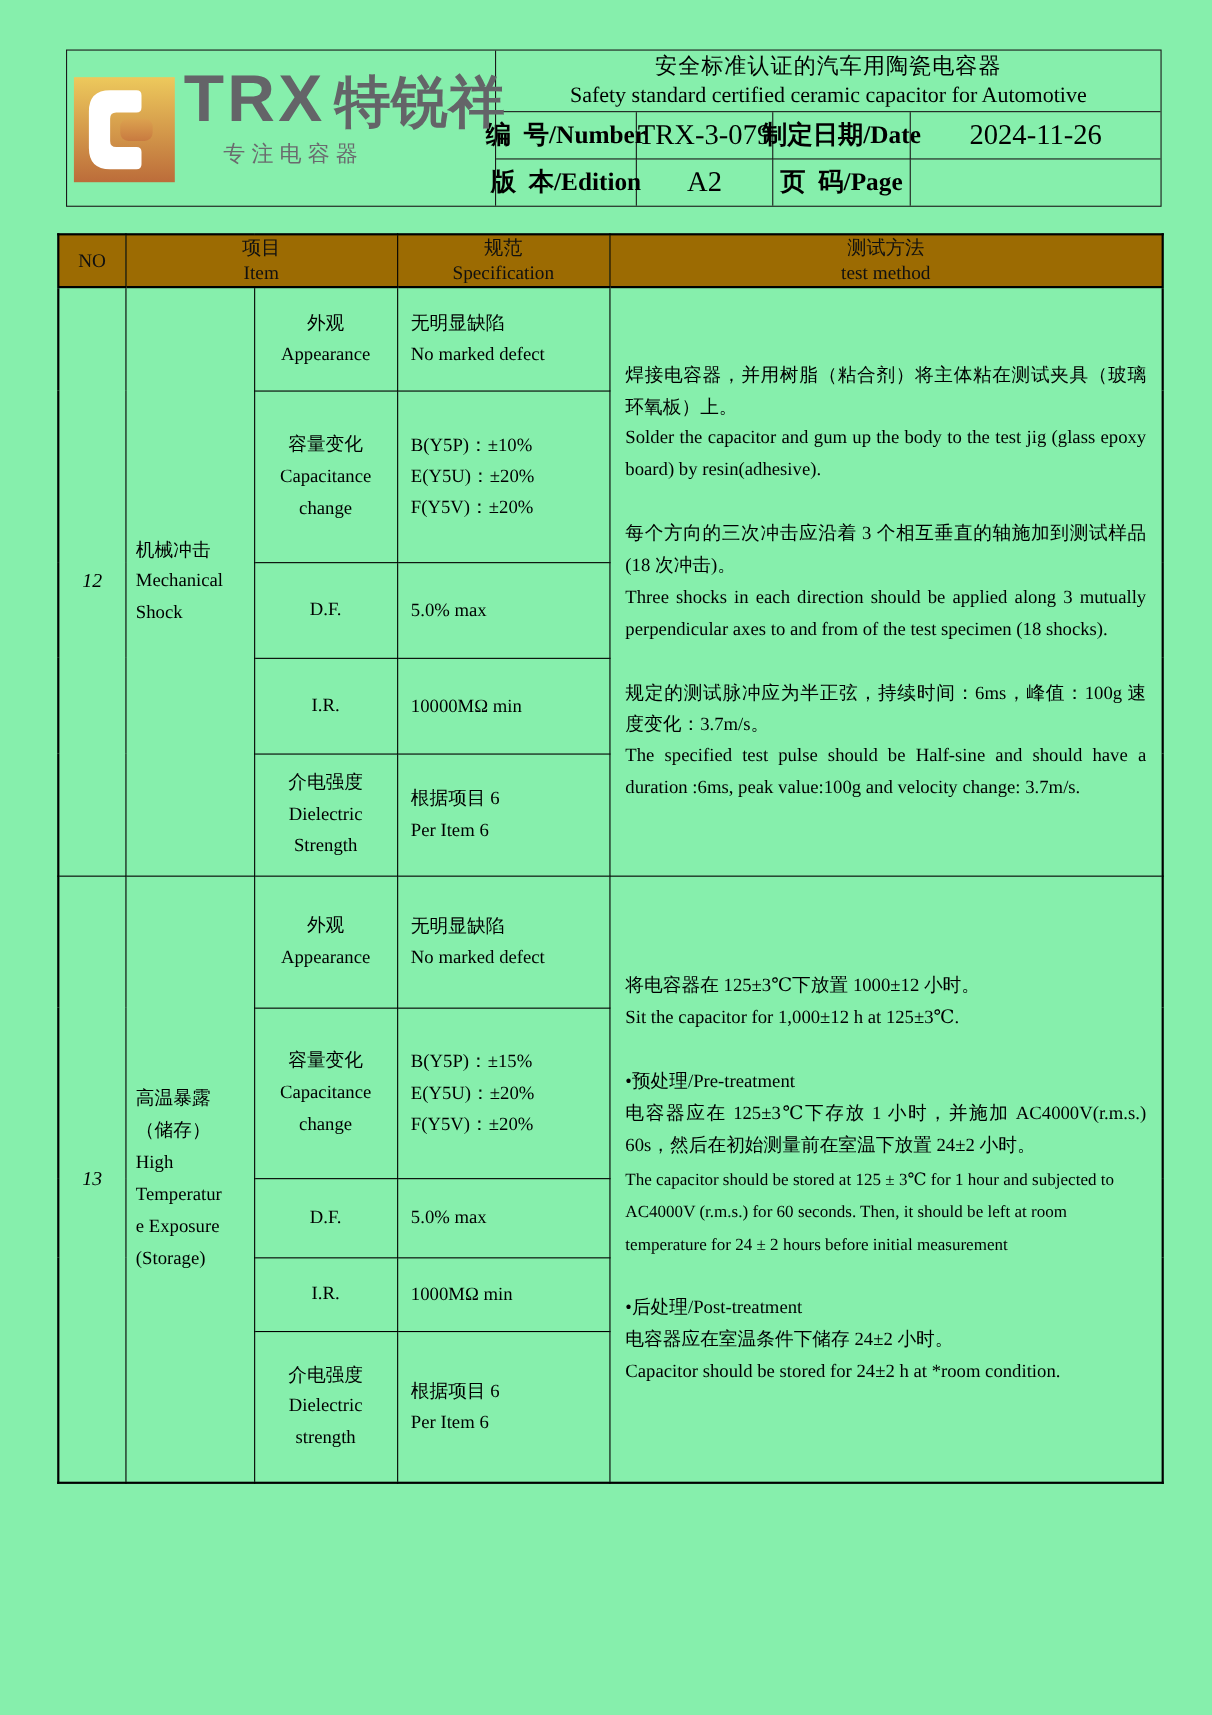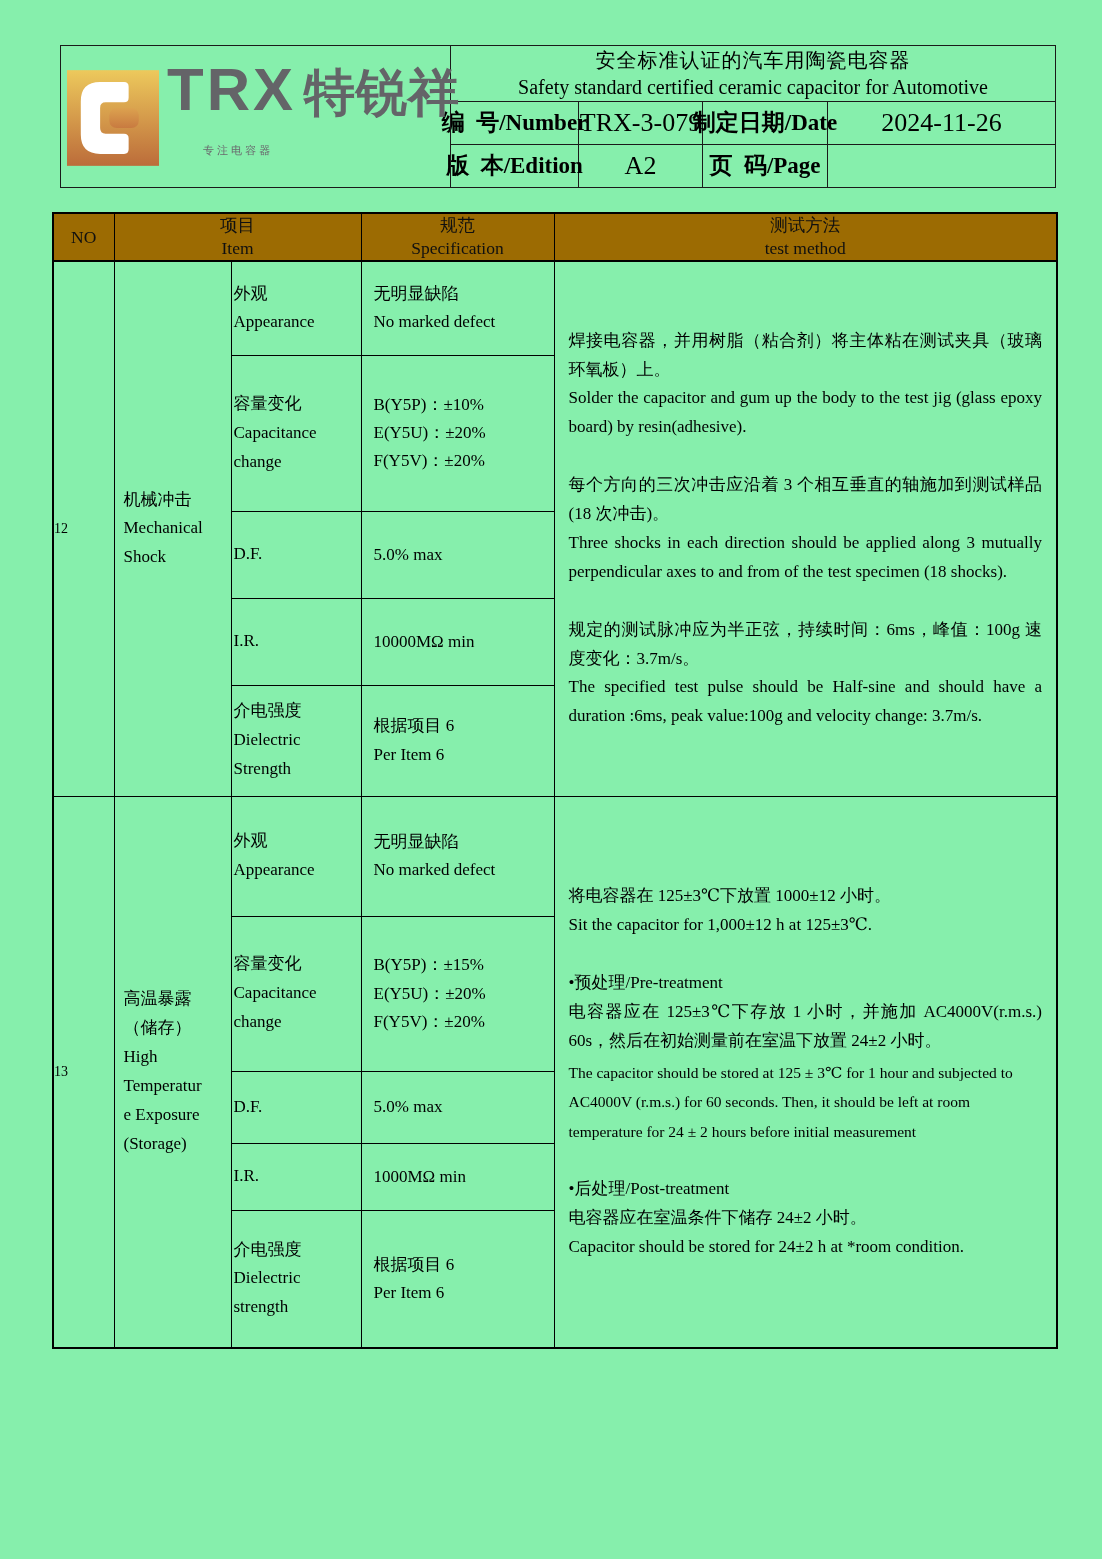--- a/index.html
+++ b/index.html
@@ -18,22 +18,22 @@
   .brand-cell {
     width:390px; border-right:1.5px solid #1a1a1a; position:relative;
     font-family:"Liberation Sans","DejaVu Sans",sans-serif;
   }
   .logo-mark { position:absolute; left:6px; top:24px; width:92px; height:96px; }
   .brand-text { position:absolute; left:106px; top:14px; width:278px; }
   .brand-line { display:flex; align-items:baseline; color:#646468; white-space:nowrap; }
   .brand-trx { font-size:60px; font-weight:700; letter-spacing:3px; line-height:1; }
   .brand-cn  { font-size:51px; font-weight:700; letter-spacing:1px; line-height:1; margin-left:8px; }
   .brand-tagline {
-    margin-top:23px; margin-left:36px; width:202px; display:flex; justify-content:space-between;
-    color:#6a6a6e; font-size:11px; font-weight:500; white-space:pre;
+    margin-top:6px; margin-left:36px; width:202px; display:flex; justify-content:space-between;
+    color:#6a6a6e; font-size:20px; font-weight:500; white-space:pre;
   }
   .header-right { flex:1; display:flex; flex-direction:column; }
   .title-block {
     height:56px; border-bottom:1.5px solid #1a1a1a; display:flex; flex-direction:column;
     justify-content:center; align-items:center; line-height:1.32;
   }
   .title-zh { font-size:20px; letter-spacing:1px; }
   .title-en { font-size:20px; }
   .meta-grid { flex:1; display:grid; grid-template-columns:128px 124px 125px 1fr; grid-template-rows:1fr 1fr; }
   .meta-cell { display:flex; align-items:center; justify-content:center; }
@@ -47,23 +47,23 @@
     position:absolute; left:52px; top:212px; width:1004px;
     border-collapse:collapse; table-layout:fixed;
     border:2px solid #000;
   }
   .spec-table th, .spec-table td { border:1.5px solid #000; vertical-align:middle; }
   .spec-table th {
     background:#9C6B02; color:#101010; font-weight:400;
     font-size:17.5px; line-height:1.32; text-align:center; white-space:pre-line;
     height:46px; border-bottom:2px solid #000;
   }
-  td.c-no   { font-size:14px; }
+  td.c-no   { text-align:center; font-size:18px;font-style:italic; }
   td.c-item { padding:0 9px; font-size:17px; line-height:1.7; white-space:pre-line; text-align:left; }
-  td.c-sub  { padding:0 2px; font-size:17px; line-height:1.7; white-space:pre-line; text-align:left; }
+  td.c-sub  { padding:0 2px; font-size:17px; line-height:1.7; white-space:pre-line; text-align:center; }
   td.c-spec { padding:0 12px; font-size:17px; line-height:1.66; white-space:pre-line; text-align:left; }
   td.c-method { padding:6px 14px; font-size:17px; line-height:1.7; text-align:left; }
   .method-text   { white-space:pre-line; text-align:justify; }
   .method-small  { white-space:pre-line; font-size:15.5px; line-height:1.92; margin-top:2px; }
   .method-tail   { white-space:pre-line; text-align:justify; margin-top:28px; }
 </style>
 </head>
 <body>
 
 <div class="page">

